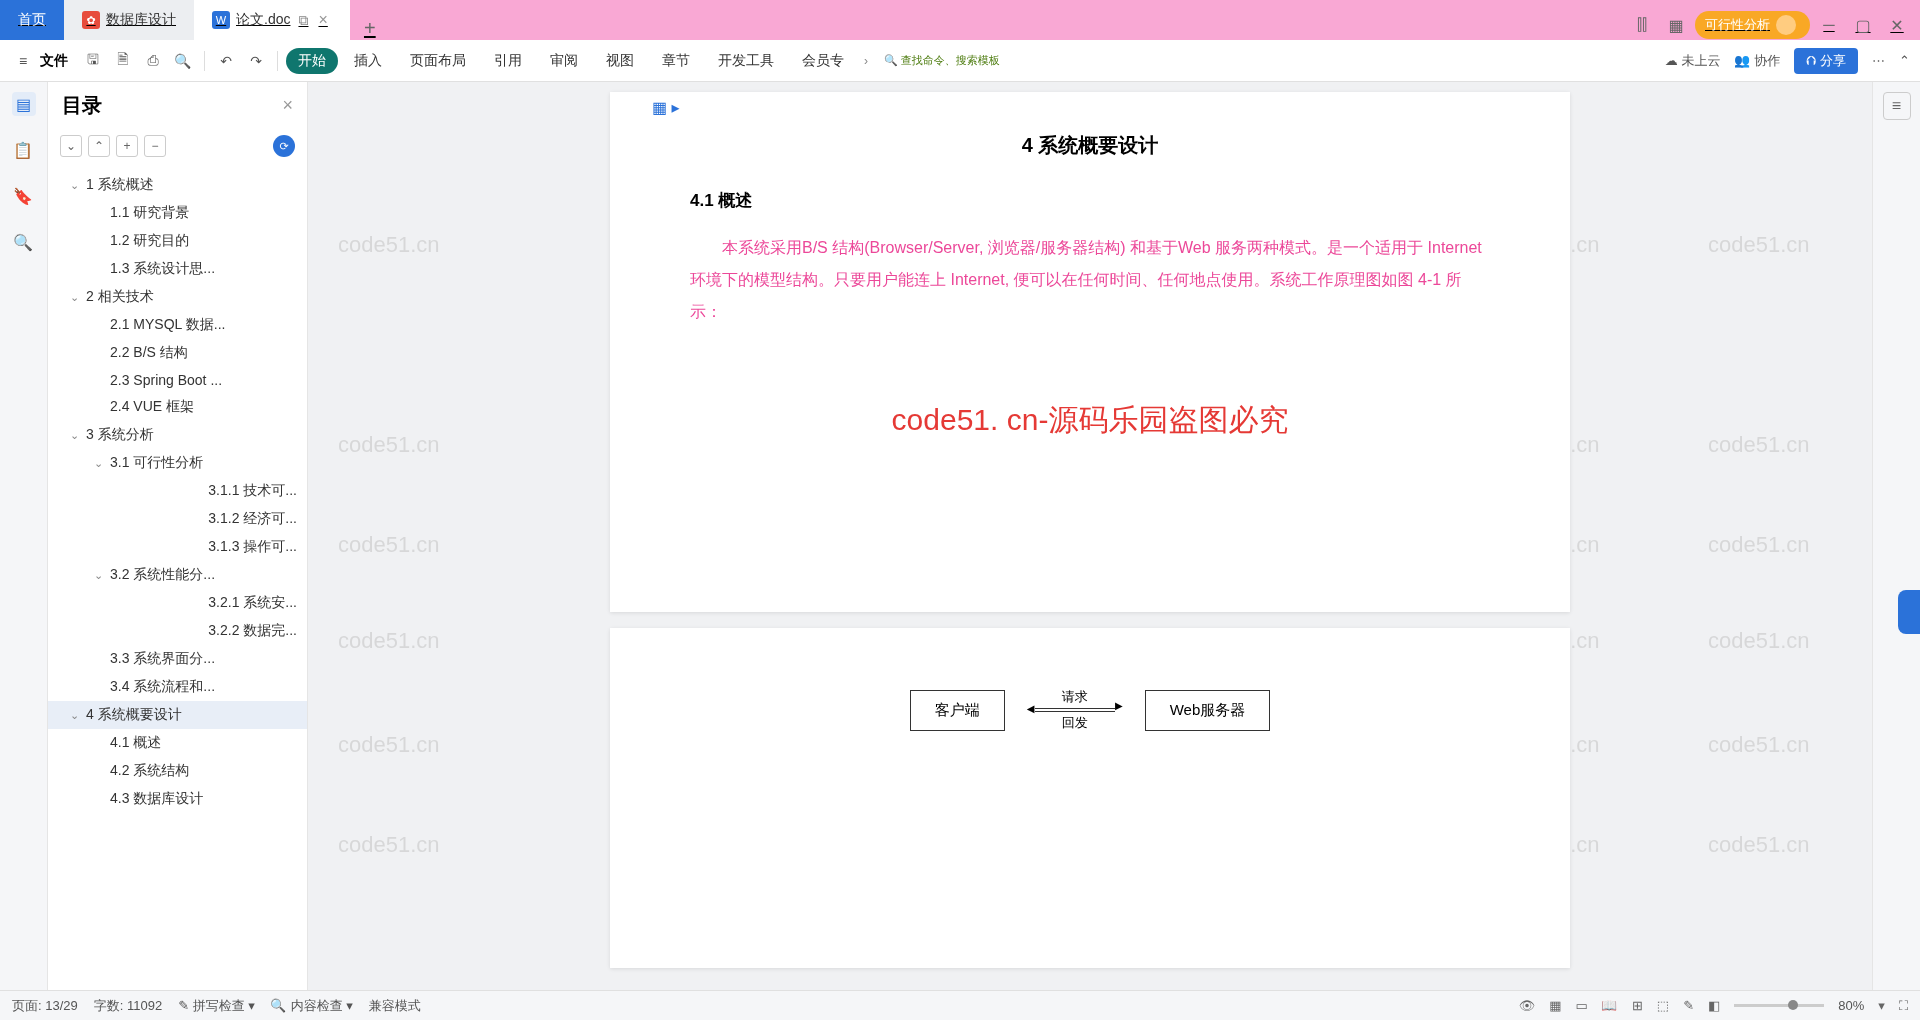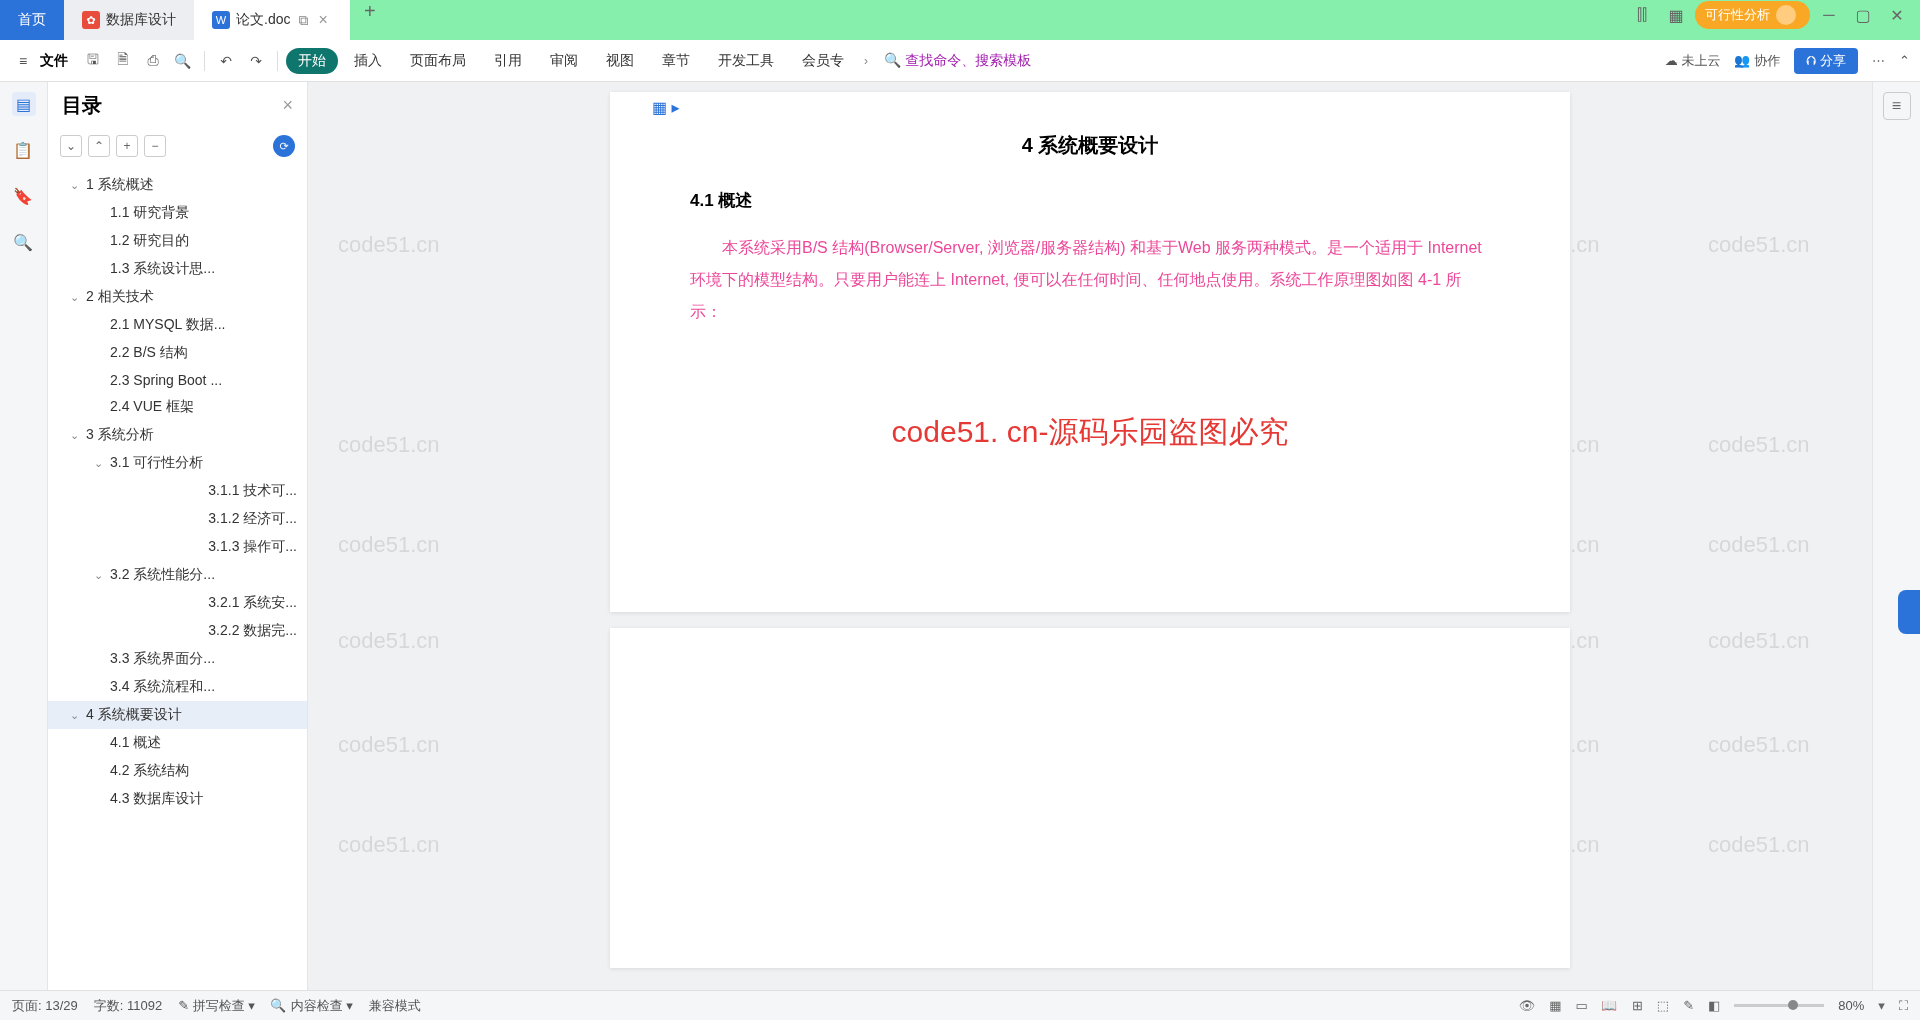--- a/index.html
+++ b/index.html
@@ -1,38 +1,38 @@
 <!DOCTYPE html>
 <html><head>
 <meta charset="utf-8">
 <style>
 * { margin: 0; padding: 0; box-sizing: border-box; font-family: "Microsoft YaHei", sans-serif; }
 body { width: 1920px; height: 1020px; overflow: hidden; background: #fff; position: relative; }
-.titlebar { height: 40px; background: #86efac; display: flex; align-items: flex-start; }
+.titlebar { height: 40px; background: #f9a8d4; display: flex; align-items: flex-end; text-decoration: underline; }
 .tab { height: 40px; padding: 0 18px; display: flex; align-items: center; gap: 6px; font-size: 14px; cursor: pointer; }
 .tab.home { background: #2b72d9; color: #fff; }
 .tab.t2 { background: #eceef1; color: #333; }
 .tab.active { background: #fff; color: #333; }
 .tab-ico { width: 18px; height: 18px; border-radius: 3px; display: inline-flex; align-items: center; justify-content: center; font-size: 11px; color: #fff; }
 .tab-ico.red { background: #e74c3c; }
 .tab-ico.blue { background: #2b72d9; }
 .tab-close { color: #999; font-size: 16px; padding: 0 4px; }
 .tab-ext { color: #888; margin-left: 2px; }
 .tab-add { width: 40px; text-align: center; color: #666; font-size: 20px; }
 .win-ctrl { margin-left: auto; display: flex; align-items: center; gap: 4px; padding-right: 8px; }
 .wc { width: 30px; height: 30px; display: flex; align-items: center; justify-content: center; color: #666; cursor: pointer; }
 .login-btn { background: #f9a825; color: #fff; border-radius: 14px; padding: 4px 14px 4px 10px; font-size: 13px; display: flex; align-items: center; gap: 6px; }
 .avatar { width: 20px; height: 20px; border-radius: 50%; background: #ffcc80; }
 .toolbar { height: 42px; border-bottom: 1px solid #e0e0e0; display: flex; align-items: center; padding: 0 10px; gap: 4px; font-size: 14px; }
 .tb-ico { width: 26px; height: 26px; display: flex; align-items: center; justify-content: center; color: #555; cursor: pointer; }
 .tb-sep { width: 1px; height: 20px; background: #ddd; margin: 0 4px; }
 .menu-item { padding: 4px 12px; cursor: pointer; color: #333; }
 .menu-item.active { background: #0f766e; color: #fff; border-radius: 14px; }
 .menu-arrow { color: #888; font-size: 12px; padding: 0 4px; }
-.search-box { color: #a21caf; font-size: 14px; margin-left: 8px; }
+.search-box { color: #4d7c0f; font-size: 11px; margin-left: 8px; }
 .right-actions { margin-left: auto; display: flex; align-items: center; gap: 14px; font-size: 13px; color: #555; }
 .share-btn { background: #2b72d9; color: #fff; border-radius: 4px; padding: 4px 12px; display: flex; align-items: center; gap: 4px; }
 .workspace { display: flex; height: calc(100% - 40px - 42px - 30px); }
 .leftbar { width: 48px; background: #f5f6f8; border-right: 1px solid #e5e5e5; display: flex; flex-direction: column; align-items: center; padding-top: 10px; gap: 22px; }
 .lb-ico { width: 24px; height: 24px; display: flex; align-items: center; justify-content: center; color: #666; cursor: pointer; }
 .lb-ico.active { color: #2b72d9; background: #e3ecf8; border-radius: 4px; }
 .outline { width: 260px; background: #fff; border-right: 1px solid #e5e5e5; overflow-y: auto; font-size: 14px; }
 .outline-hdr { display: flex; align-items: center; padding: 10px 14px; }
 .outline-title { font-size: 20px; font-weight: 600; }
 .outline-close { margin-left: auto; color: #999; font-size: 18px; cursor: pointer; }
@@ -223,23 +223,33 @@
         <span class="wm-txt" style="left: 770px; top: 750px;">code51.cn</span>
         <span class="wm-txt" style="left: 980px; top: 750px;">code51.cn</span>
         <span class="wm-txt" style="left: 1190px; top: 750px;">code51.cn</span>
         <span class="wm-txt" style="left: 1400px; top: 750px;">code51.cn</span>
       </div>
     <div class="page" style="min-height:520px;">
       <div class="header-icons">▦ ▸</div>
       <div class="page-title">4 系统概要设计</div>
       <div class="section-h">4.1 概述</div>
       <div class="body-text">本系统采用B/S 结构(Browser/Server, 浏览器/服务器结构) 和基于Web 服务两种模式。是一个适用于 Internet 环境下的模型结构。只要用户能连上 Internet, 便可以在任何时间、任何地点使用。系统工作原理图如图 4-1 所示：</div>
-      <div class="watermark" style="top:320px;">code51. cn-源码乐园盗图必究</div>
+      <div class="watermark" style="top:308px;">code51. cn-源码乐园盗图必究</div>
     </div>
     <div class="page" style="min-height:340px;">
+      <div class="diagram">
+        <div class="dbox">客户端</div>
+        <div class="darrows">
+          <span>请求</span>
+          <div class="darrow-line r"></div>
+          <div class="darrow-line l"></div>
+          <span>回发</span>
+        </div>
+        <div class="dbox">Web服务器</div>
+      </div>
     </div>
   </div>
 
   <div class="right-panel">
     <div class="rp-ico">≡</div>
   </div>
 </div>
 
 <div class="side-tab"></div>
 

